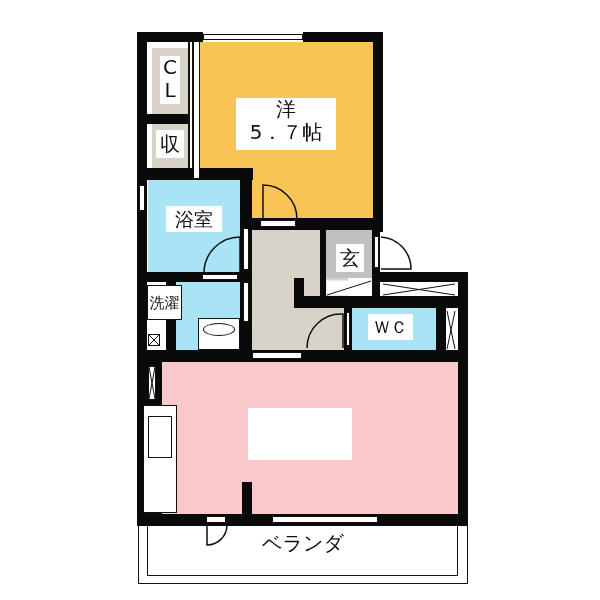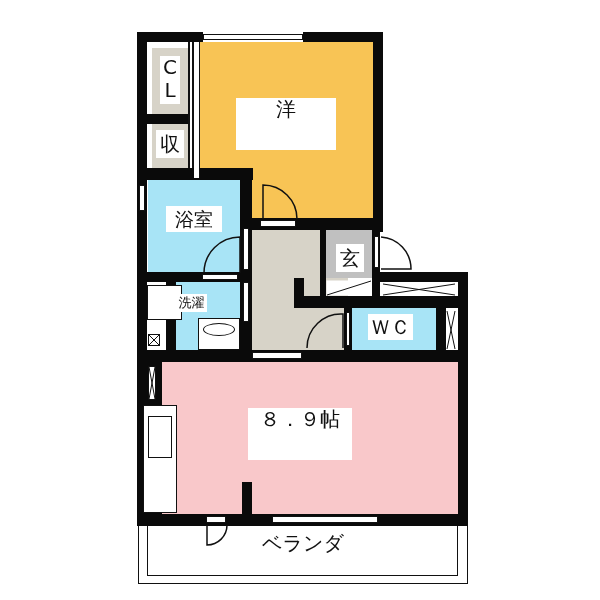--- a/index.html
+++ b/index.html
@@ -105,26 +105,26 @@
   </svg>
 <svg style="left:306px;top:313px;" width="38" height="36">
     <path d="M1 35 A34 34 0 0 1 37 1 L37 35" fill="none" stroke="#111" stroke-width="1.5"></path>
   </svg>
 <svg style="left:206px;top:524px;" width="24" height="22">
     <path d="M1 1 L1 21 A20 20 0 0 0 21 1" fill="none" stroke="#111" stroke-width="1.5"></path>
   </svg>
 
 <div class="label" style="left:236px;top:98px;width:100px;height:52px;font-size:20px;">
   <div>洋</div>
+  <div>5．７帖</div>
 </div>
 <div class="label" style="left:160px;top:56px;width:20px;height:48px;font-size:20px;background:#fff;">
   <div>C</div>
   <div>L</div>
 </div>
 <div class="label" style="left:156px;top:130px;width:28px;height:28px;font-size:20px;line-height:28px;">収</div>
 <div class="label" style="left:166px;top:206px;width:56px;height:26px;font-size:19px;line-height:26px;">浴室</div>
-<div class="label" style="left:149px;top:294px;width:31px;height:18px;font-size:13px;line-height:18px;margin-left:27px;">洗濯</div>
+<div class="label" style="left:149px;top:294px;width:31px;height:18px;font-size:15px;line-height:18px;">洗濯</div>
 <div class="label" style="left:336px;top:244px;width:28px;height:28px;font-size:20px;line-height:28px;">玄</div>
-<div class="label" style="left:368px;top:314px;width:45px;height:26px;font-size:20px;line-height:26px;">ＷＣ</div>
+<div class="label" style="left:368px;top:314px;width:45px;height:26px;font-size:17px;line-height:26px;">ＷＣ</div>
 <div class="label" style="left:248px;top:408px;width:104px;height:52px;font-size:20px;">
-  <div>８．９帖</div>
 </div>
 <div class="label" style="left:248px;top:530px;width:110px;height:26px;font-size:20px;line-height:26px;background:transparent;">ベランダ</div>
 
 </body></html>

